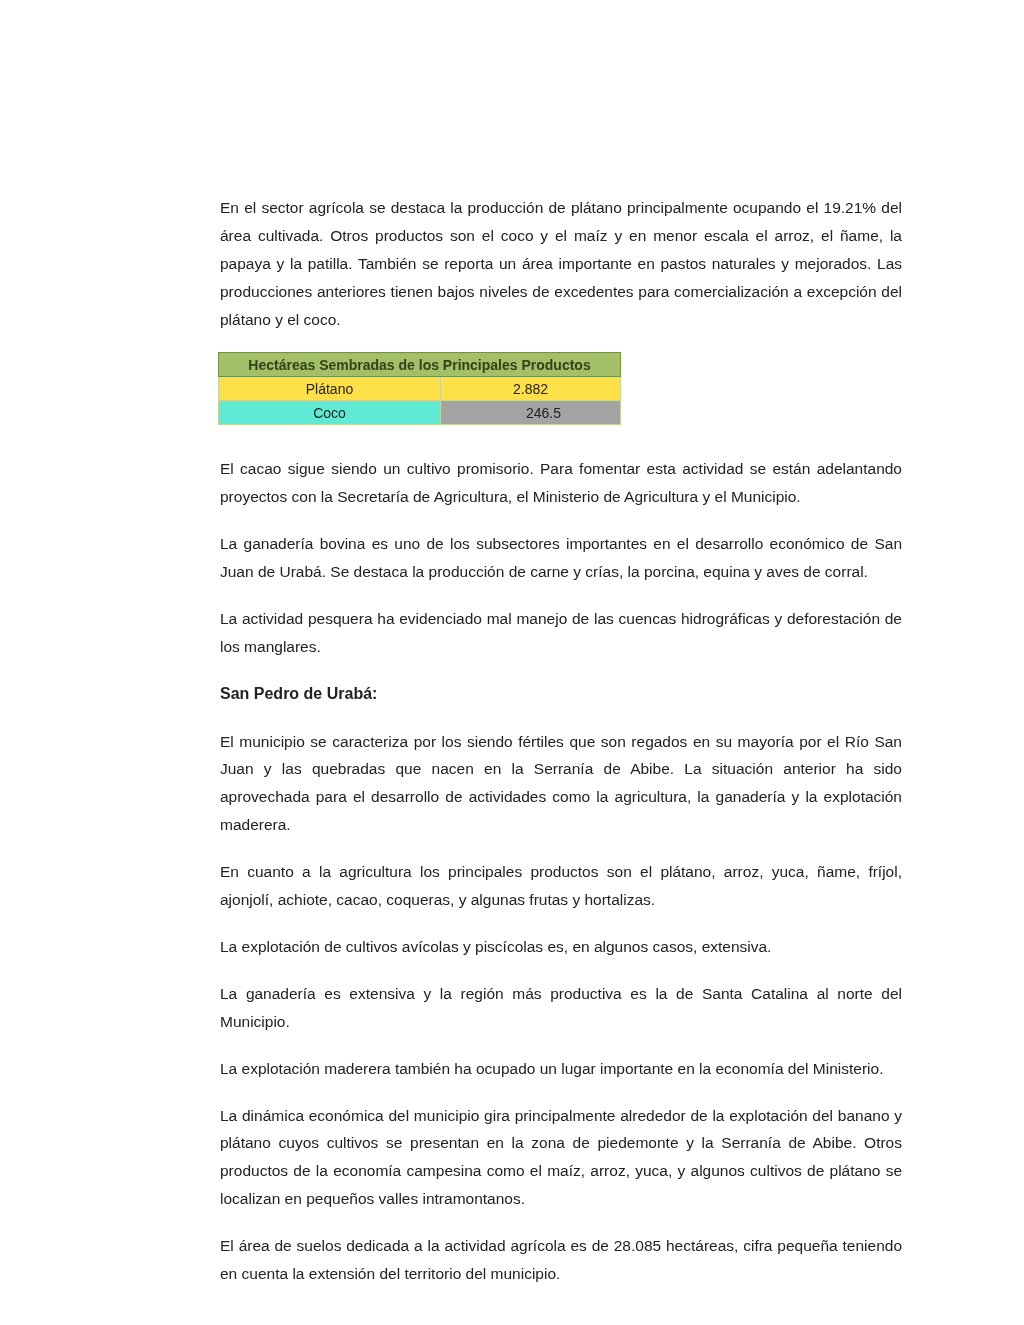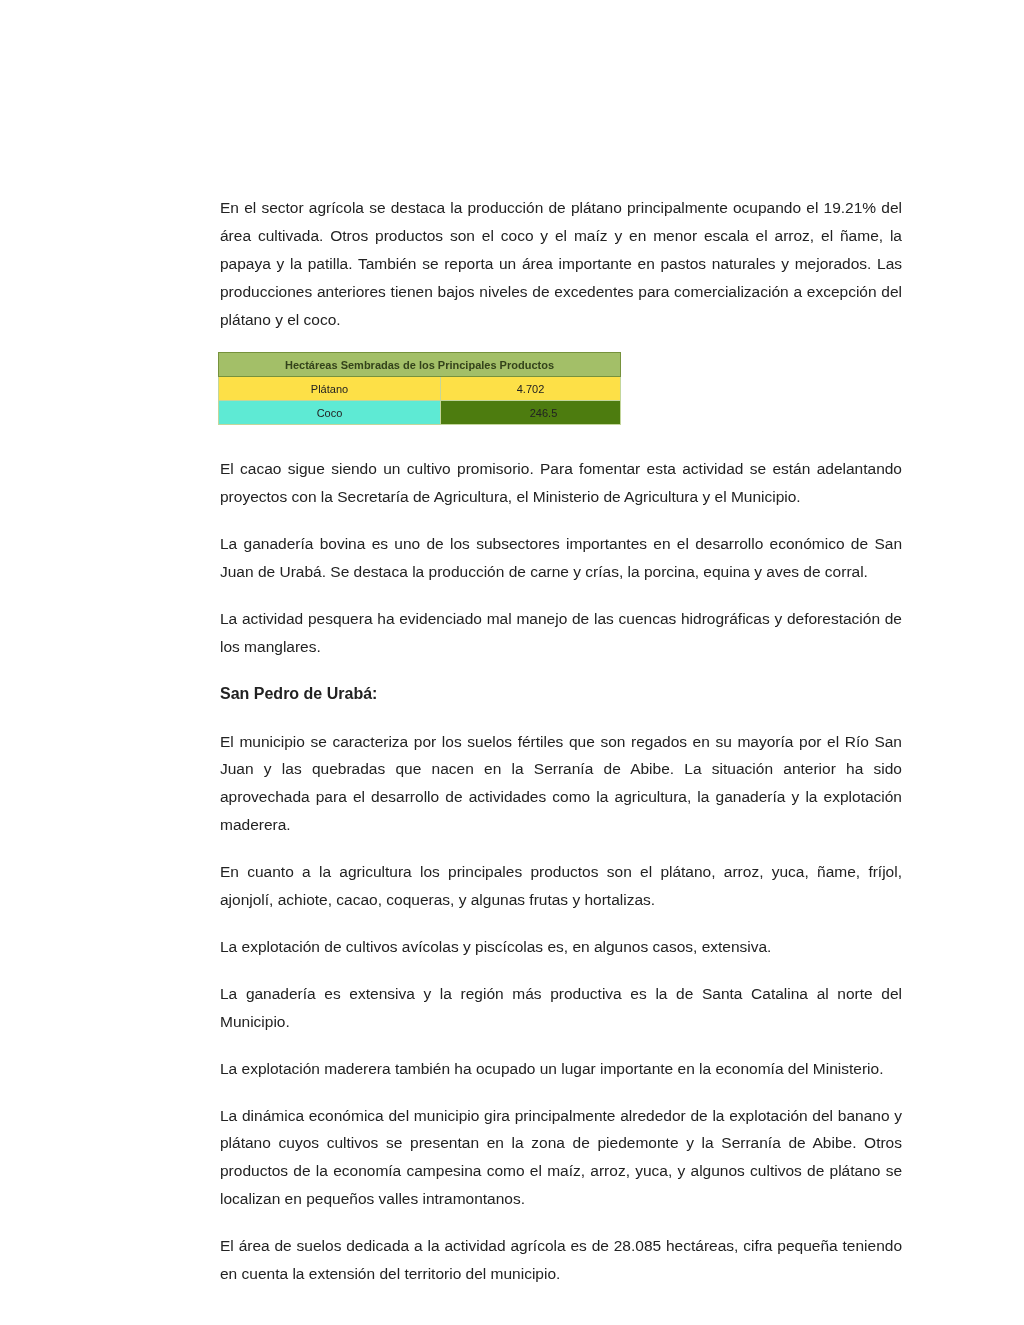--- a/index.html
+++ b/index.html
@@ -35,41 +35,41 @@
     color: #222222;
     margin-bottom: 19px;
   }
   .doc-table {
     border-collapse: collapse;
     margin: 4px 0 30px 14px;
     width: 402px;
     table-layout: fixed;
   }
   .doc-table th, .doc-table td {
-    font-size: 11px;
+    font-size: 14px;
     padding: 2px 6px;
     text-align: center;
     height: 24px;
   }
   .doc-table .tbl-header {
     background: #a3bf68;
     color: #33421a;
     font-weight: bold;
     border: 1px solid #76923c;
   }
   .doc-table .row-0 td {
     background: #fde047;
     border: 1px solid #c3d69b;
   }
   .doc-table .row-1 .cell-label {
     background: #5eead4;
     border: 1px solid #c3d69b;
   }
   .doc-table .row-1 .cell-value {
-    background: #4d7c0f;
+    background: #a3a3a3;
     border: 1px solid #c3d69b;
     padding-left: 32px;
   }
   .col-label { width: 222px; }
   .col-value { width: 180px; }
 </style>
 </head>
 <body>
 
 <div class="page">
@@ -83,38 +83,38 @@
         <col class="col-value">
       </colgroup>
       <thead>
         <tr>
           <th class="tbl-header" colspan="2">Hectáreas Sembradas de los Principales Productos</th>
         </tr>
       </thead>
       <tbody>
         <tr class="row-0">
           <td class="cell-label">Plátano</td>
-          <td class="cell-value">4.702</td>
+          <td class="cell-value">2.882</td>
         </tr>
         <tr class="row-1">
           <td class="cell-label">Coco</td>
           <td class="cell-value">246.5</td>
         </tr>
       </tbody>
     </table>
 
     <p class="para">El cacao sigue siendo un cultivo promisorio. Para fomentar esta actividad se están adelantando proyectos con la Secretaría de Agricultura, el Ministerio de Agricultura y el Municipio.</p>
 
     <p class="para">La ganadería bovina es uno de los subsectores importantes en el desarrollo económico de San Juan de Urabá. Se destaca la producción de carne y crías, la porcina, equina y aves de corral.</p>
 
     <p class="para">La actividad pesquera ha evidenciado mal manejo de las cuencas hidrográficas y deforestación de los manglares.</p>
 
     <p class="heading">San Pedro de Urabá:</p>
 
-    <p class="para">El municipio se caracteriza por los suelos fértiles que son regados en su mayoría por el Río San Juan y las quebradas que nacen en la Serranía de Abibe. La situación anterior ha sido aprovechada para el desarrollo de actividades como la agricultura, la ganadería y la explotación maderera.</p>
+    <p class="para">El municipio se caracteriza por los siendo fértiles que son regados en su mayoría por el Río San Juan y las quebradas que nacen en la Serranía de Abibe. La situación anterior ha sido aprovechada para el desarrollo de actividades como la agricultura, la ganadería y la explotación maderera.</p>
 
     <p class="para">En cuanto a la agricultura los principales productos son el plátano, arroz, yuca, ñame, fríjol, ajonjolí, achiote, cacao, coqueras, y algunas frutas y hortalizas.</p>
 
     <p class="para">La explotación de cultivos avícolas y piscícolas es, en algunos casos, extensiva.</p>
 
     <p class="para">La ganadería es extensiva y la región más productiva es la de Santa Catalina al norte del Municipio.</p>
 
     <p class="para">La explotación maderera también ha ocupado un lugar importante en la economía del Ministerio.</p>
 
 

